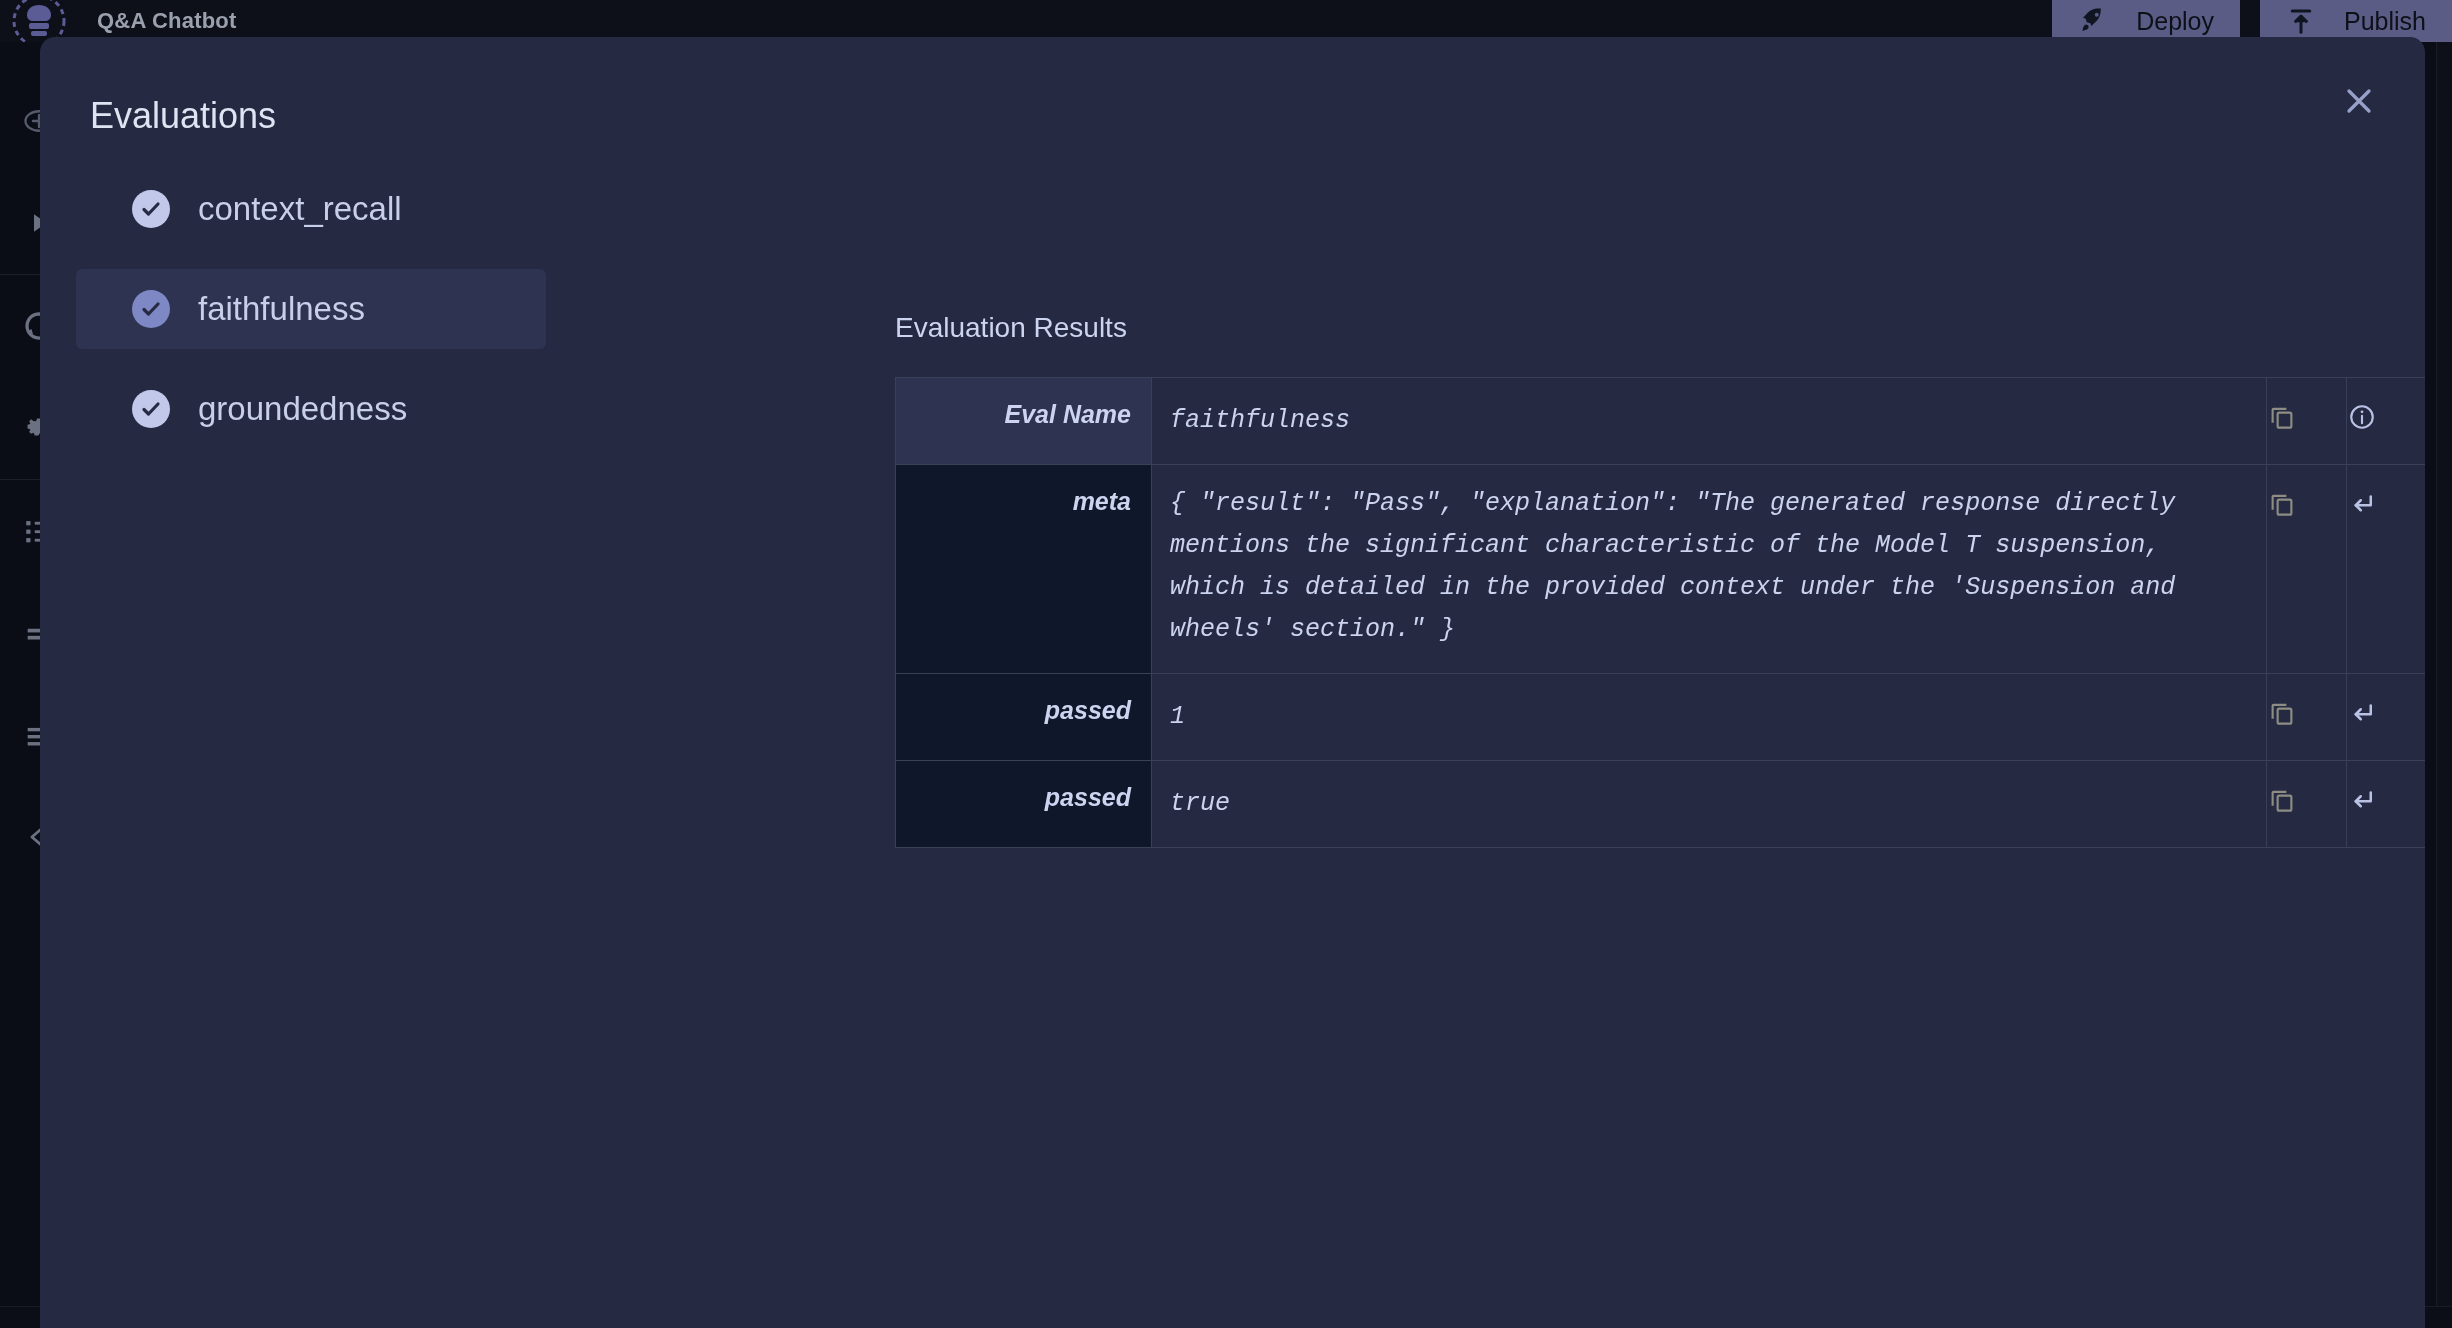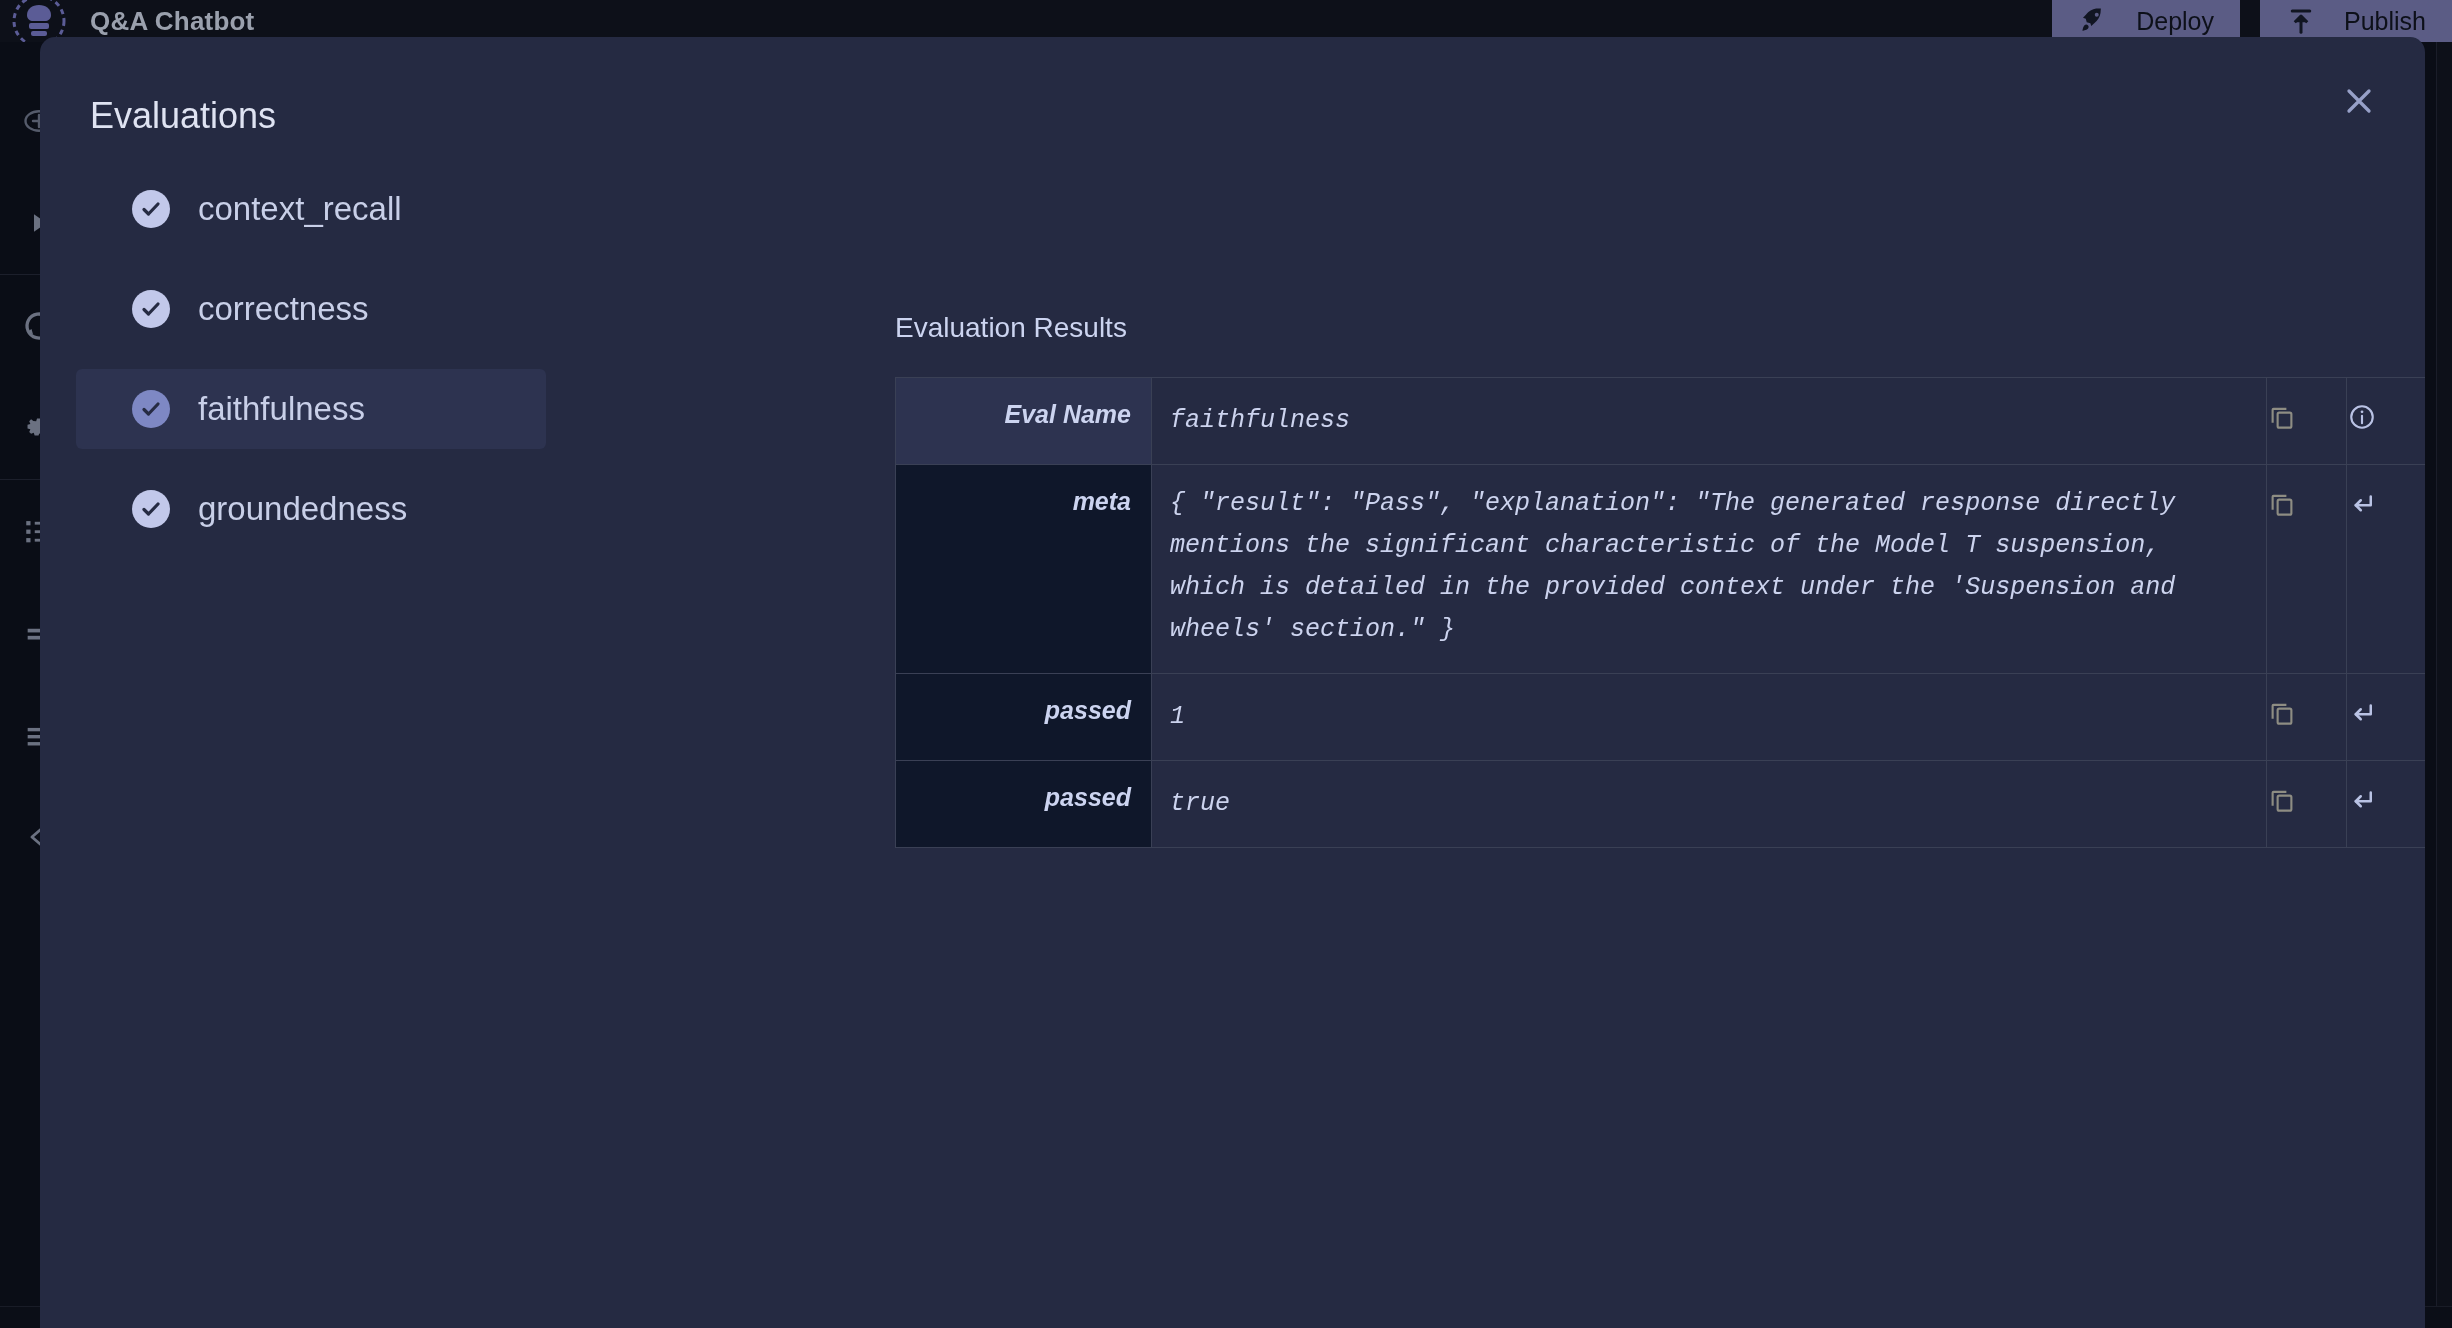--- a/index.html
+++ b/index.html
@@ -16,22 +16,22 @@
   .topbar {
     position: absolute; top: 0; left: 0; width: 2452px; height: 42px;
     background: #0d1019;
     display: flex; align-items: center;
   }
   .topbar-logo {
     width: 78px; height: 42px;
     display: flex; align-items: center; justify-content: center;
   }
   .topbar-title {
-    font-size: 26px; font-weight: bold; color: #9aa0ad;
-    margin-left: 12px; letter-spacing: .2px; text-align: center;
+    font-size: 22px; font-weight: bold; color: #9aa0ad;
+    margin-left: 19px; letter-spacing: .2px; text-align: center;
   }
   .topbar-spacer { flex: 1; }
   .topbar-btn {
     height: 42px; padding: 0 26px;
     background: #5b5c85;
     display: flex; align-items: center; gap: 28px;
     color: #0d1019; font-size: 25px;
   }
   .topbar-btn + .topbar-btn { margin-left: 20px; }
 
@@ -258,28 +258,20 @@
 
     <div class="eval-item">
       <span class="eval-check">
         <svg width="24" height="24" viewBox="0 0 24 24" fill="none" stroke="#262b43" stroke-width="3.2">
           <path d="M5 12.5l4.5 4.5L19 7" stroke-linecap="round" stroke-linejoin="round"></path>
         </svg>
       </span>
       <span class="eval-label">context_recall</span>
     </div>
 
-    <div class="eval-item">
-      <span class="eval-check">
-        <svg width="24" height="24" viewBox="0 0 24 24" fill="none" stroke="#262b43" stroke-width="3.2">
-          <path d="M5 12.5l4.5 4.5L19 7" stroke-linecap="round" stroke-linejoin="round"></path>
-        </svg>
-      </span>
-      <span class="eval-label">correctness</span>
-    </div>
 
     <div class="eval-item selected">
       <span class="eval-check">
         <svg width="24" height="24" viewBox="0 0 24 24" fill="none" stroke="#262b43" stroke-width="3.2">
           <path d="M5 12.5l4.5 4.5L19 7" stroke-linecap="round" stroke-linejoin="round"></path>
         </svg>
       </span>
       <span class="eval-label">faithfulness</span>
     </div>
 

